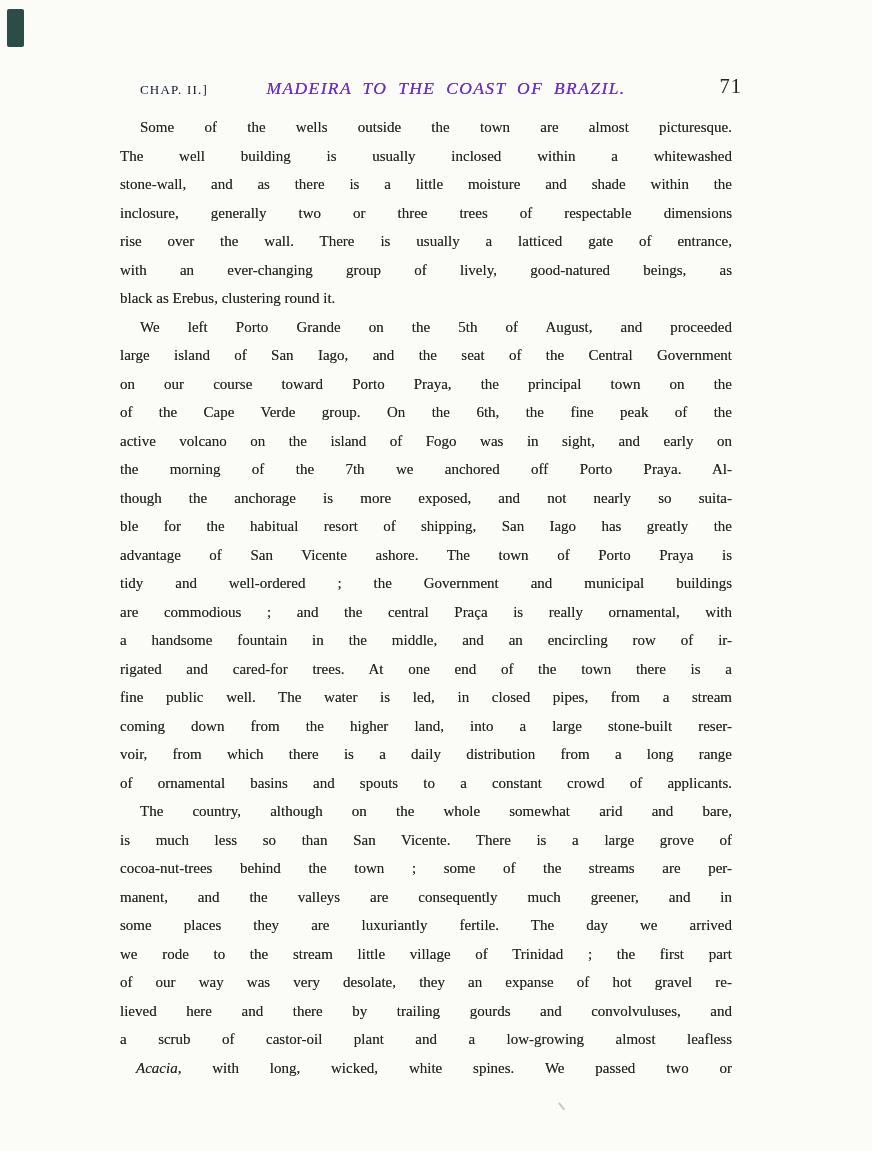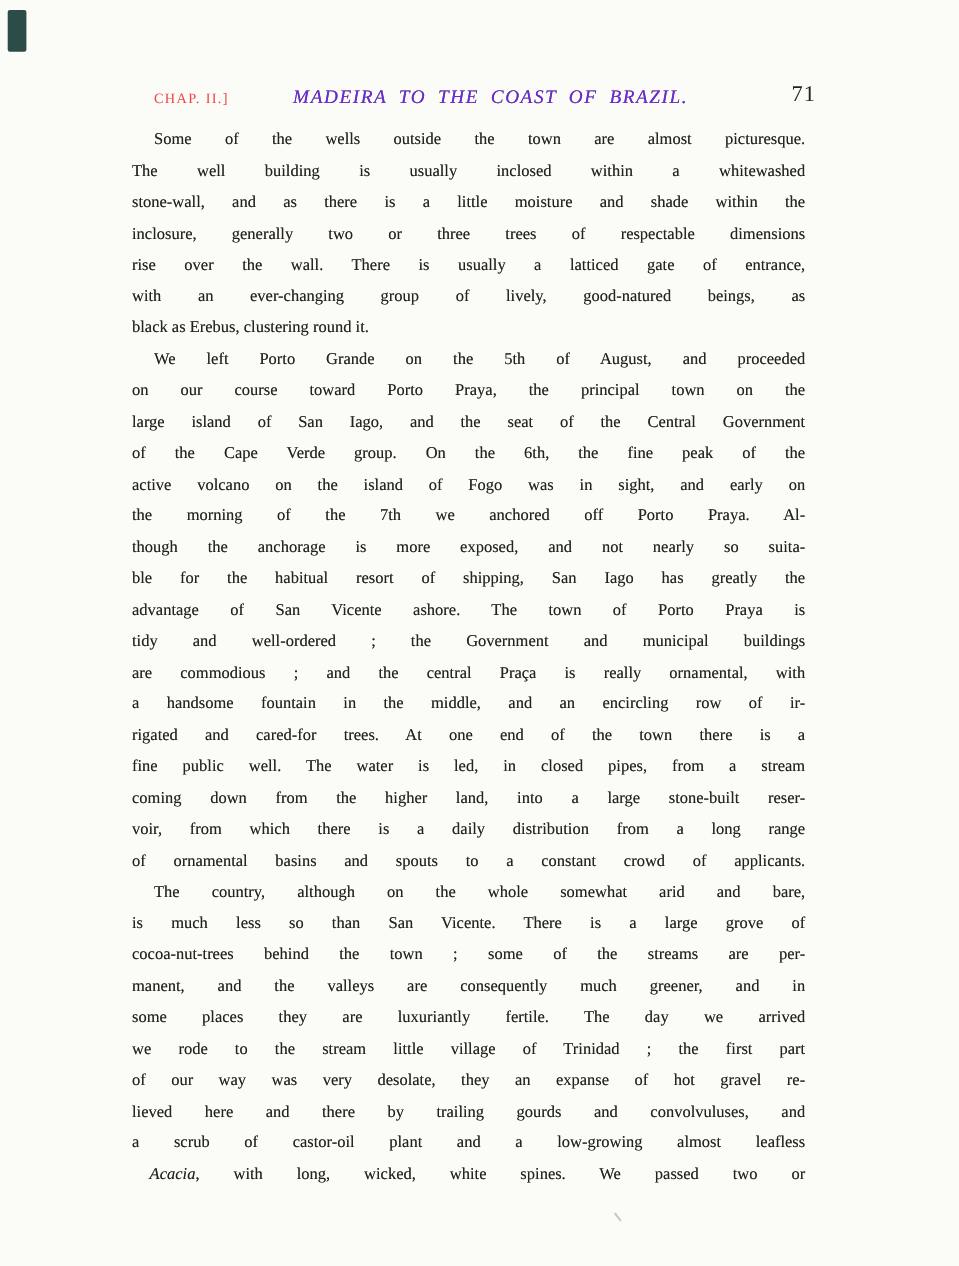--- a/index.html
+++ b/index.html
@@ -35,21 +35,21 @@
     width: 612px;
     height: 24px;
   }
   .chapter {
     position: absolute;
     left: 8px;
     top: 6px;
     font-size: 13px;
     letter-spacing: 1.2px;
     white-space: nowrap;
-    color: #ef4444;
+    color: #0f172a;
   }
   .running-title {
     position: absolute;
     left: 50%;
     top: 2px;
     transform: translateX(-50%);
     margin-left: 8px;
     font-style: italic;
     font-size: 17.5px;
     letter-spacing: 1.4px;
@@ -114,22 +114,22 @@
         <div class="line first"><span>Some of the wells outside the town are almost picturesque.</span></div>
         <div class="line"><span>The well building is usually inclosed within a whitewashed</span></div>
         <div class="line"><span>stone-wall, and as there is a little moisture and shade within the</span></div>
         <div class="line"><span>inclosure, generally two or three trees of respectable dimensions</span></div>
         <div class="line"><span>rise over the wall.  There is usually a latticed gate of entrance,</span></div>
         <div class="line"><span>with an ever-changing group of lively, good-natured beings, as</span></div>
         <div class="line unjust"><span>black as Erebus, clustering round it.</span></div>
       </div>
       <div class="paragraph">
         <div class="line first"><span>We left Porto Grande on the 5th of August, and proceeded</span></div>
+        <div class="line"><span>large island of San Iago, and the seat of the Central Government</span></div>
         <div class="line"><span>on our course toward Porto Praya, the principal town on the</span></div>
-        <div class="line"><span>large island of San Iago, and the seat of the Central Government</span></div>
         <div class="line"><span>of the Cape Verde group.  On the 6th, the fine peak of the</span></div>
         <div class="line"><span>active volcano on the island of Fogo was in sight, and early on</span></div>
         <div class="line"><span>the morning of the 7th we anchored off Porto Praya.  Al-</span></div>
         <div class="line"><span>though the anchorage is more exposed, and not nearly so suita-</span></div>
         <div class="line"><span>ble for the habitual resort of shipping, San Iago has greatly the</span></div>
         <div class="line"><span>advantage of San Vicente ashore.  The town of Porto Praya is</span></div>
         <div class="line"><span>tidy and well-ordered ; the Government and municipal buildings</span></div>
         <div class="line"><span>are commodious ; and the central Praça is really ornamental, with</span></div>
         <div class="line"><span>a handsome fountain in the middle, and an encircling row of ir-</span></div>
         <div class="line"><span>rigated and cared-for trees.  At one end of the town there is a</span></div>

